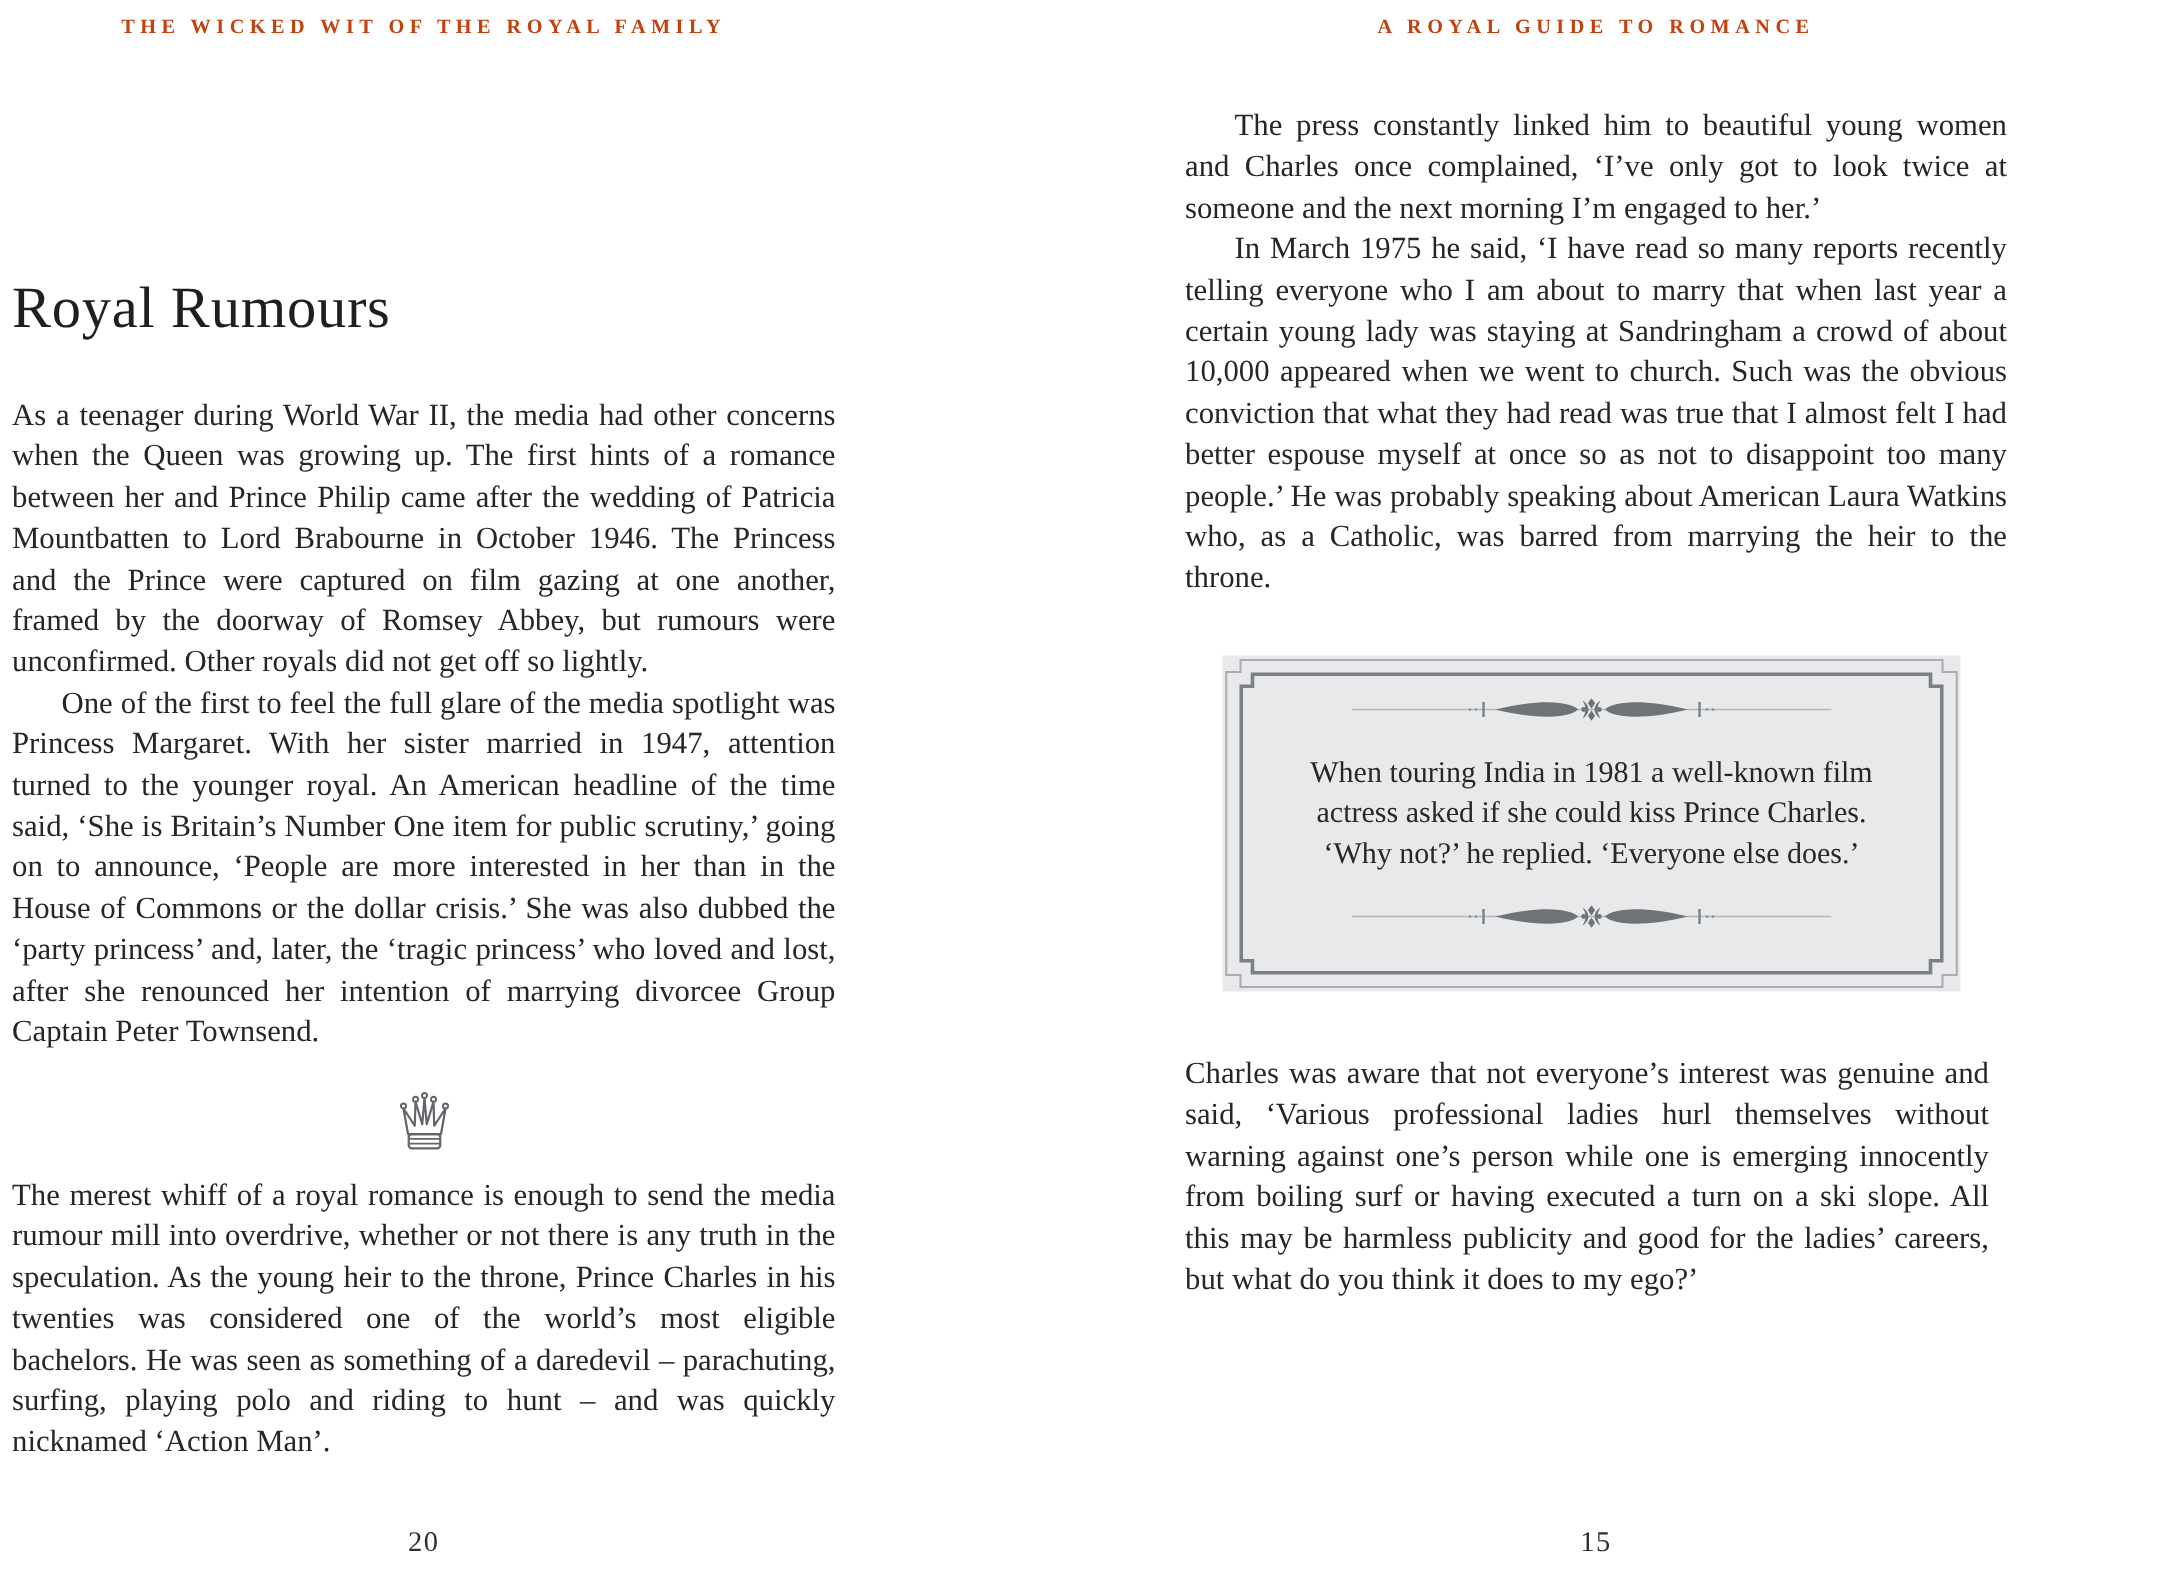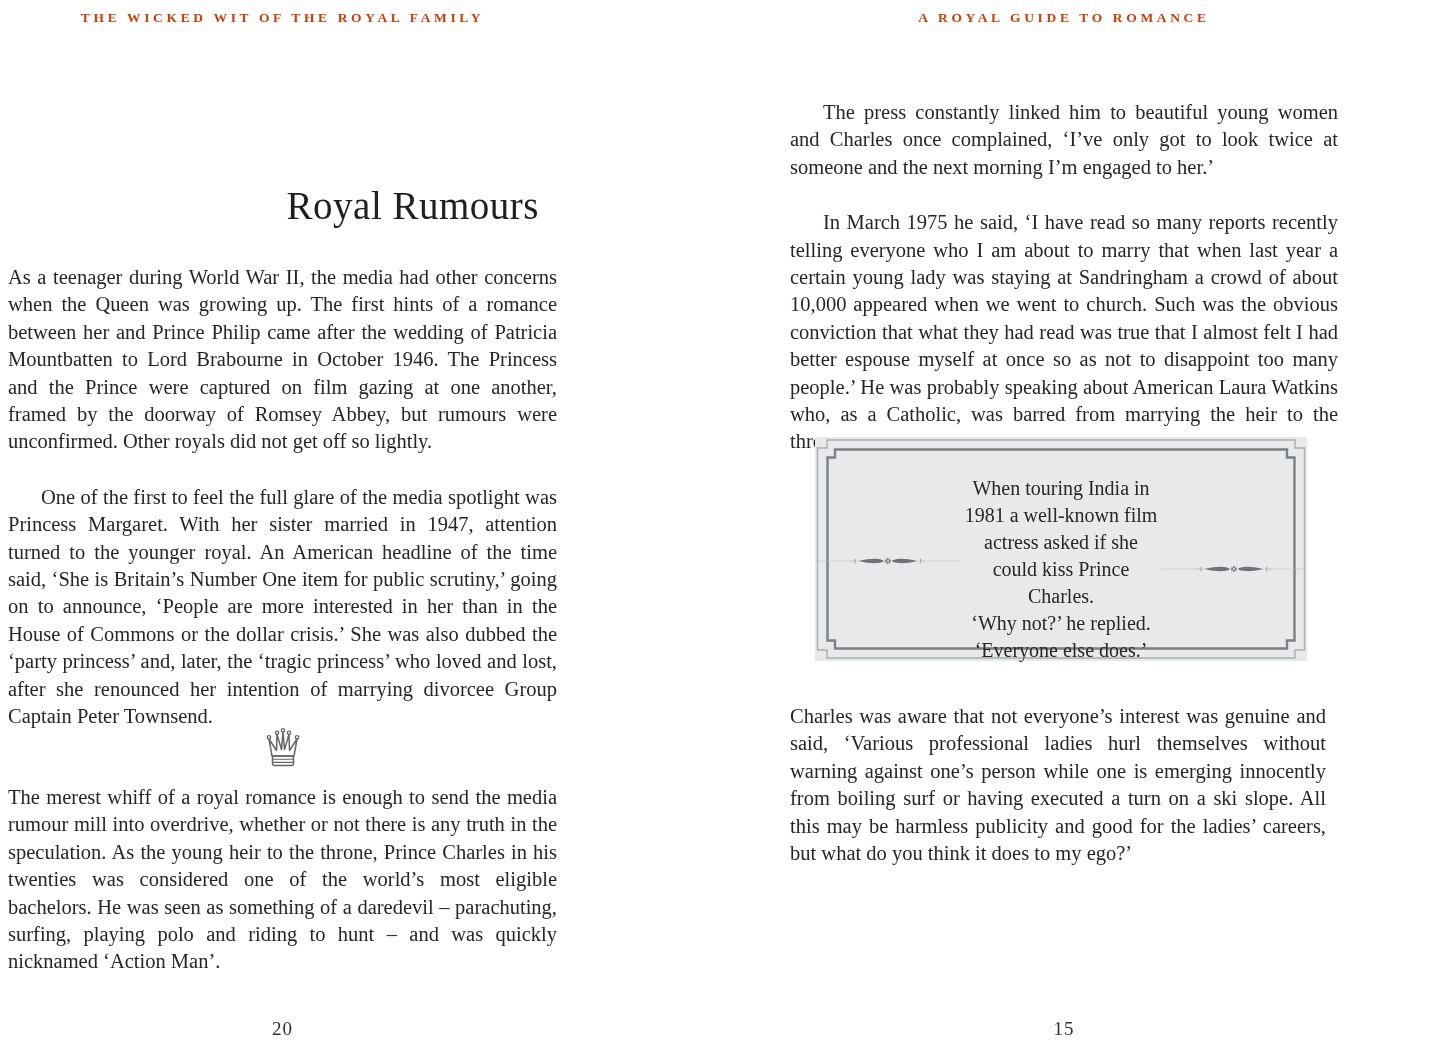--- a/index.html
+++ b/index.html
@@ -23,28 +23,28 @@
     color:#c2410c;
     font-weight:bold;
   }
 
   .bodytext{
     font-size:20.5px;
     line-height:27.4px;
     text-align:justify;
   }
   .bodytext p{margin:0;}
-  p.indent{text-indent:33px;margin-top:28px;}
+  p.indent{text-indent:33px;}
 
   .continuation{position:absolute;top:71px;left:0;right:0;}
 
   .section-title{
-    position:absolute;top:183px;left:0;right:18px;
+    position:absolute;top:183px;left:0;right:8px;
     margin:0;
-    text-align:right;
+    text-align:left;
     font-size:39px;
     font-weight:400;
     letter-spacing:0.5px;
     color:#1f1f1f;
   }
 
   .left-flow{position:absolute;top:264px;left:0;right:0;}
   .crown-wrap{position:absolute;top:726px;left:0;right:0;text-align:center;}
   .left-last{position:absolute;top:784px;left:0;right:0;}
 
@@ -60,21 +60,21 @@
   }
 
   .quote-box{
     position:absolute;top:437px;left:25px;
     width:492px;height:224px;
     background:#e8e9ea;
   }
   .quote-frame{position:absolute;inset:0;}
   .quote-inner{
     position:absolute;inset:0;
-    display:flex;flex-direction:row;
+    display:flex;flex-direction:column;
     align-items:center;
     padding-top:24px;
     box-sizing:border-box;
   }
   .quote-text{
     margin-top:17px;
     text-align:center;
     font-size:20px;
     line-height:27px;
     color:#272727;

